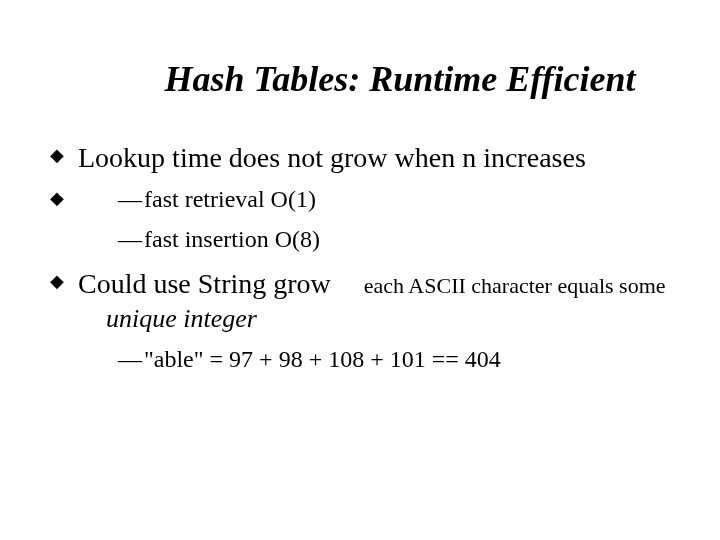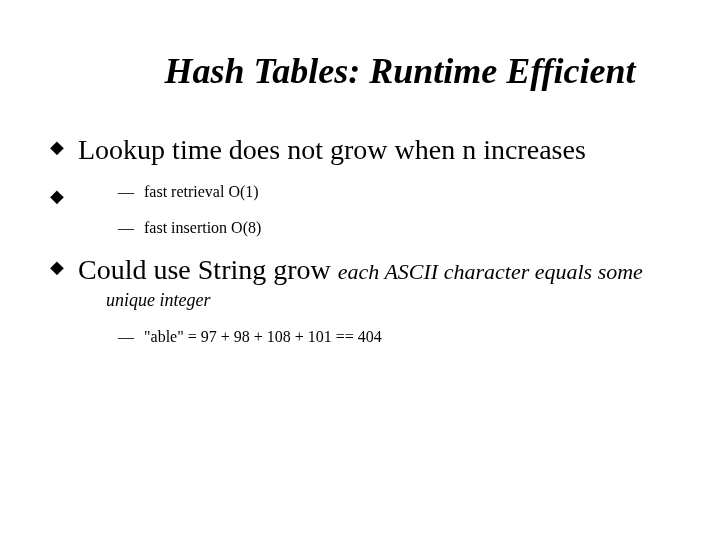--- a/index.html
+++ b/index.html
@@ -15,21 +15,21 @@
     width: 720px;
     height: 540px;
     position: relative;
     box-sizing: border-box;
     padding: 50px 50px 30px 50px;
   }
   .title {
     font-style: italic;
     font-size: 36px;
     text-align: center;
-    margin: 0 0 40px 0;
+    margin: 8px 0 40px 0;
     padding-left: 80px;
   }
   .bullets {
     list-style: none;
     padding: 0;
     margin: 0;
   }
   .bullets > li {
     font-size: 28px;
     line-height: 1.25;
@@ -44,40 +44,40 @@
     top: 4px;
     font-size: 18px;
     font-style: normal;
   }
   .sub {
     list-style: none;
     padding: 0;
     margin: 6px 0 10px 40px;
   }
   .sub > li {
-    font-size: 16px;
+    font-size: 24px;
     line-height: 1.35;
     position: relative;
     padding-left: 26px;
-    margin: 14px 0;
+    margin: 8px 0;
   }
   .sub > li::before {
     content: "—";
     position: absolute;
     left: 0;
     top: 0;
     font-style: normal;
   }
   .tail-small {
-    font-style: italic;
     font-size: 22px;
+    margin-left: 26px;
   }
   .tail-wrap {
     font-style: italic;
-    font-size: 18px;
+    font-size: 26px;
     display: block;
     margin-left: 28px;
     margin-top: 2px;
   }
 </style>
 </head>
 <body>
 
 <div class="slide">
 

